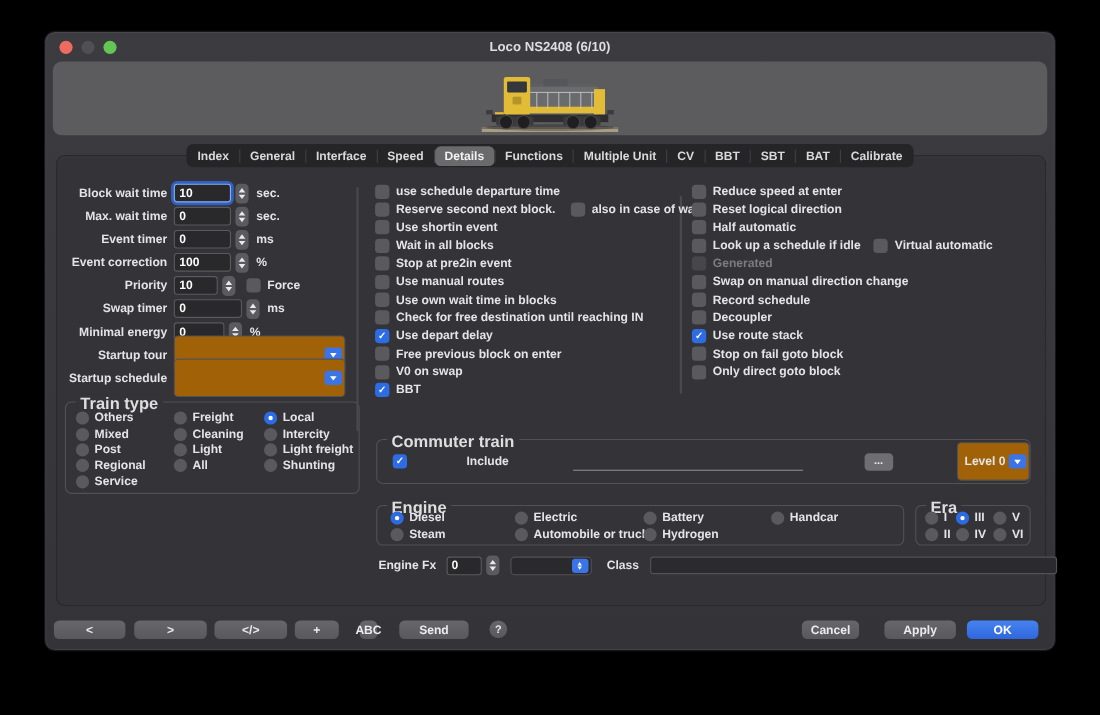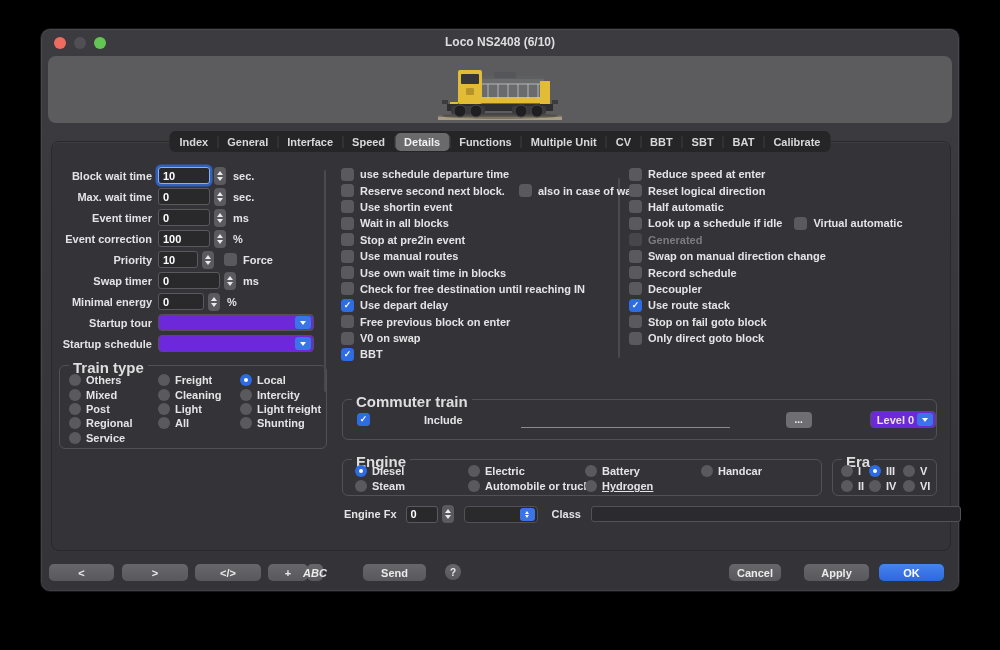--- a/index.html
+++ b/index.html
@@ -44,21 +44,21 @@
   .flabel { width:98px; text-align:right; font-size:11px; font-weight:600; color:#e3e3e5; margin-right:6px; white-space:nowrap; }
   .ninput { height:17px; width:52px; background:#29282b; border:1px solid #5a595d; border-radius:3px;
     color:#fff; font-size:11px; font-weight:600; padding:0 4px; font-family:"Liberation Sans",sans-serif; }
   .ninput.focused { border-color:#86aef0; box-shadow:0 0 0 2.5px rgba(48,106,216,0.85); }
   .stepper { width:12px; height:18px; margin-left:4px; background:#5b5a5e; border-radius:4px;
     display:flex; flex-direction:column; align-items:center; justify-content:center; gap:2px; flex:none; }
   .tri-up { width:0; height:0; border-left:3px solid transparent; border-right:3px solid transparent; border-bottom:4px solid #e8eaee; }
   .tri-dn { width:0; height:0; border-left:3px solid transparent; border-right:3px solid transparent; border-top:4px solid #e8eaee; }
   .unit { font-size:11px; font-weight:600; margin-left:7px; }
 
-  .dropdown { height:17px; width:156px; background:#6d28d9; border:1px solid #525155; border-radius:4px;
+  .dropdown { height:35px; width:156px; background:#a16207; border:1px solid #525155; border-radius:4px;
     display:flex; align-items:center; padding:1px 2px; }
   .dd-value { flex:1; font-size:11px; font-weight:600; padding-left:4px; white-space:nowrap; }
   .dd-btn { width:16px; height:13px; background:#3b74e6; border-radius:3px;
     display:flex; align-items:center; justify-content:center; flex:none; }
   .dd-btn::after { content:""; width:0; height:0; border-left:3.5px solid transparent; border-right:3.5px solid transparent; border-top:4px solid #fff; }
 
   
   .group { position:absolute; border:1px solid #525155; border-radius:6px; }
   .group-label { position:absolute; top:-7px; left:9px; background:#343338; padding:0 4px;
     font-size:15px; font-weight:600; color:#dededf; white-space:nowrap; }
@@ -448,21 +448,21 @@
           <span class="rlabel">Electric</span>
         </div>
       <div class="rrow abs" style="left:125px; top:19px;">
           <span class="radio"></span>
           <span class="rlabel">Automobile or truck</span>
         </div>
       <div class="rrow abs" style="left:242px; top:4px;">
           <span class="radio"></span>
           <span class="rlabel">Battery</span>
         </div>
-      <div class="rrow abs" style="left:242px; top:19px;text-decoration:underline;">
+      <div class="rrow abs" style="left:242px; top:19px;">
           <span class="radio"></span>
           <span class="rlabel">Hydrogen</span>
         </div>
       <div class="rrow abs" style="left:358px; top:4px;align-items:center;">
           <span class="radio"></span>
           <span class="rlabel">Handcar</span>
         </div>
     </div>
 
     <div class="group" style="left:780px; top:317px; width:105px; height:37px;">
@@ -510,20 +510,20 @@
       <span class="clabel" style="margin-left:14px">Class</span>
       <input class="tfield" style="width: 370px; margin-left: 10px;" value="">
     </div>
 
   </div>
 
   <button class="btn" style="left:8px;  width:65px;">&lt;</button>
   <button class="btn" style="left:81px; width:66px;">&gt;</button>
   <button class="btn" style="left:154px;width:66px;">&lt;/&gt;</button>
   <button class="btn" style="left:227px;width:40px;">+</button>
-  <button class="btn" style="left:266px;width:16px;font-style:italic;">ABC</button>
+  <button class="btn" style="left:286px;width:16px;">ABC</button>
   <button class="btn" style="left:322px;width:63px;">Send</button>
   <button class="btn round" style="left:404px;width:16px;height:16px;font-size:10px;">?</button>
   <button class="btn" style="left:688px;width:52px;">Cancel</button>
   <button class="btn" style="left:763px;width:65px;">Apply</button>
   <button class="btn blue" style="left:838px;width:65px;">OK</button>
 
 </div>
 
 </body></html>

